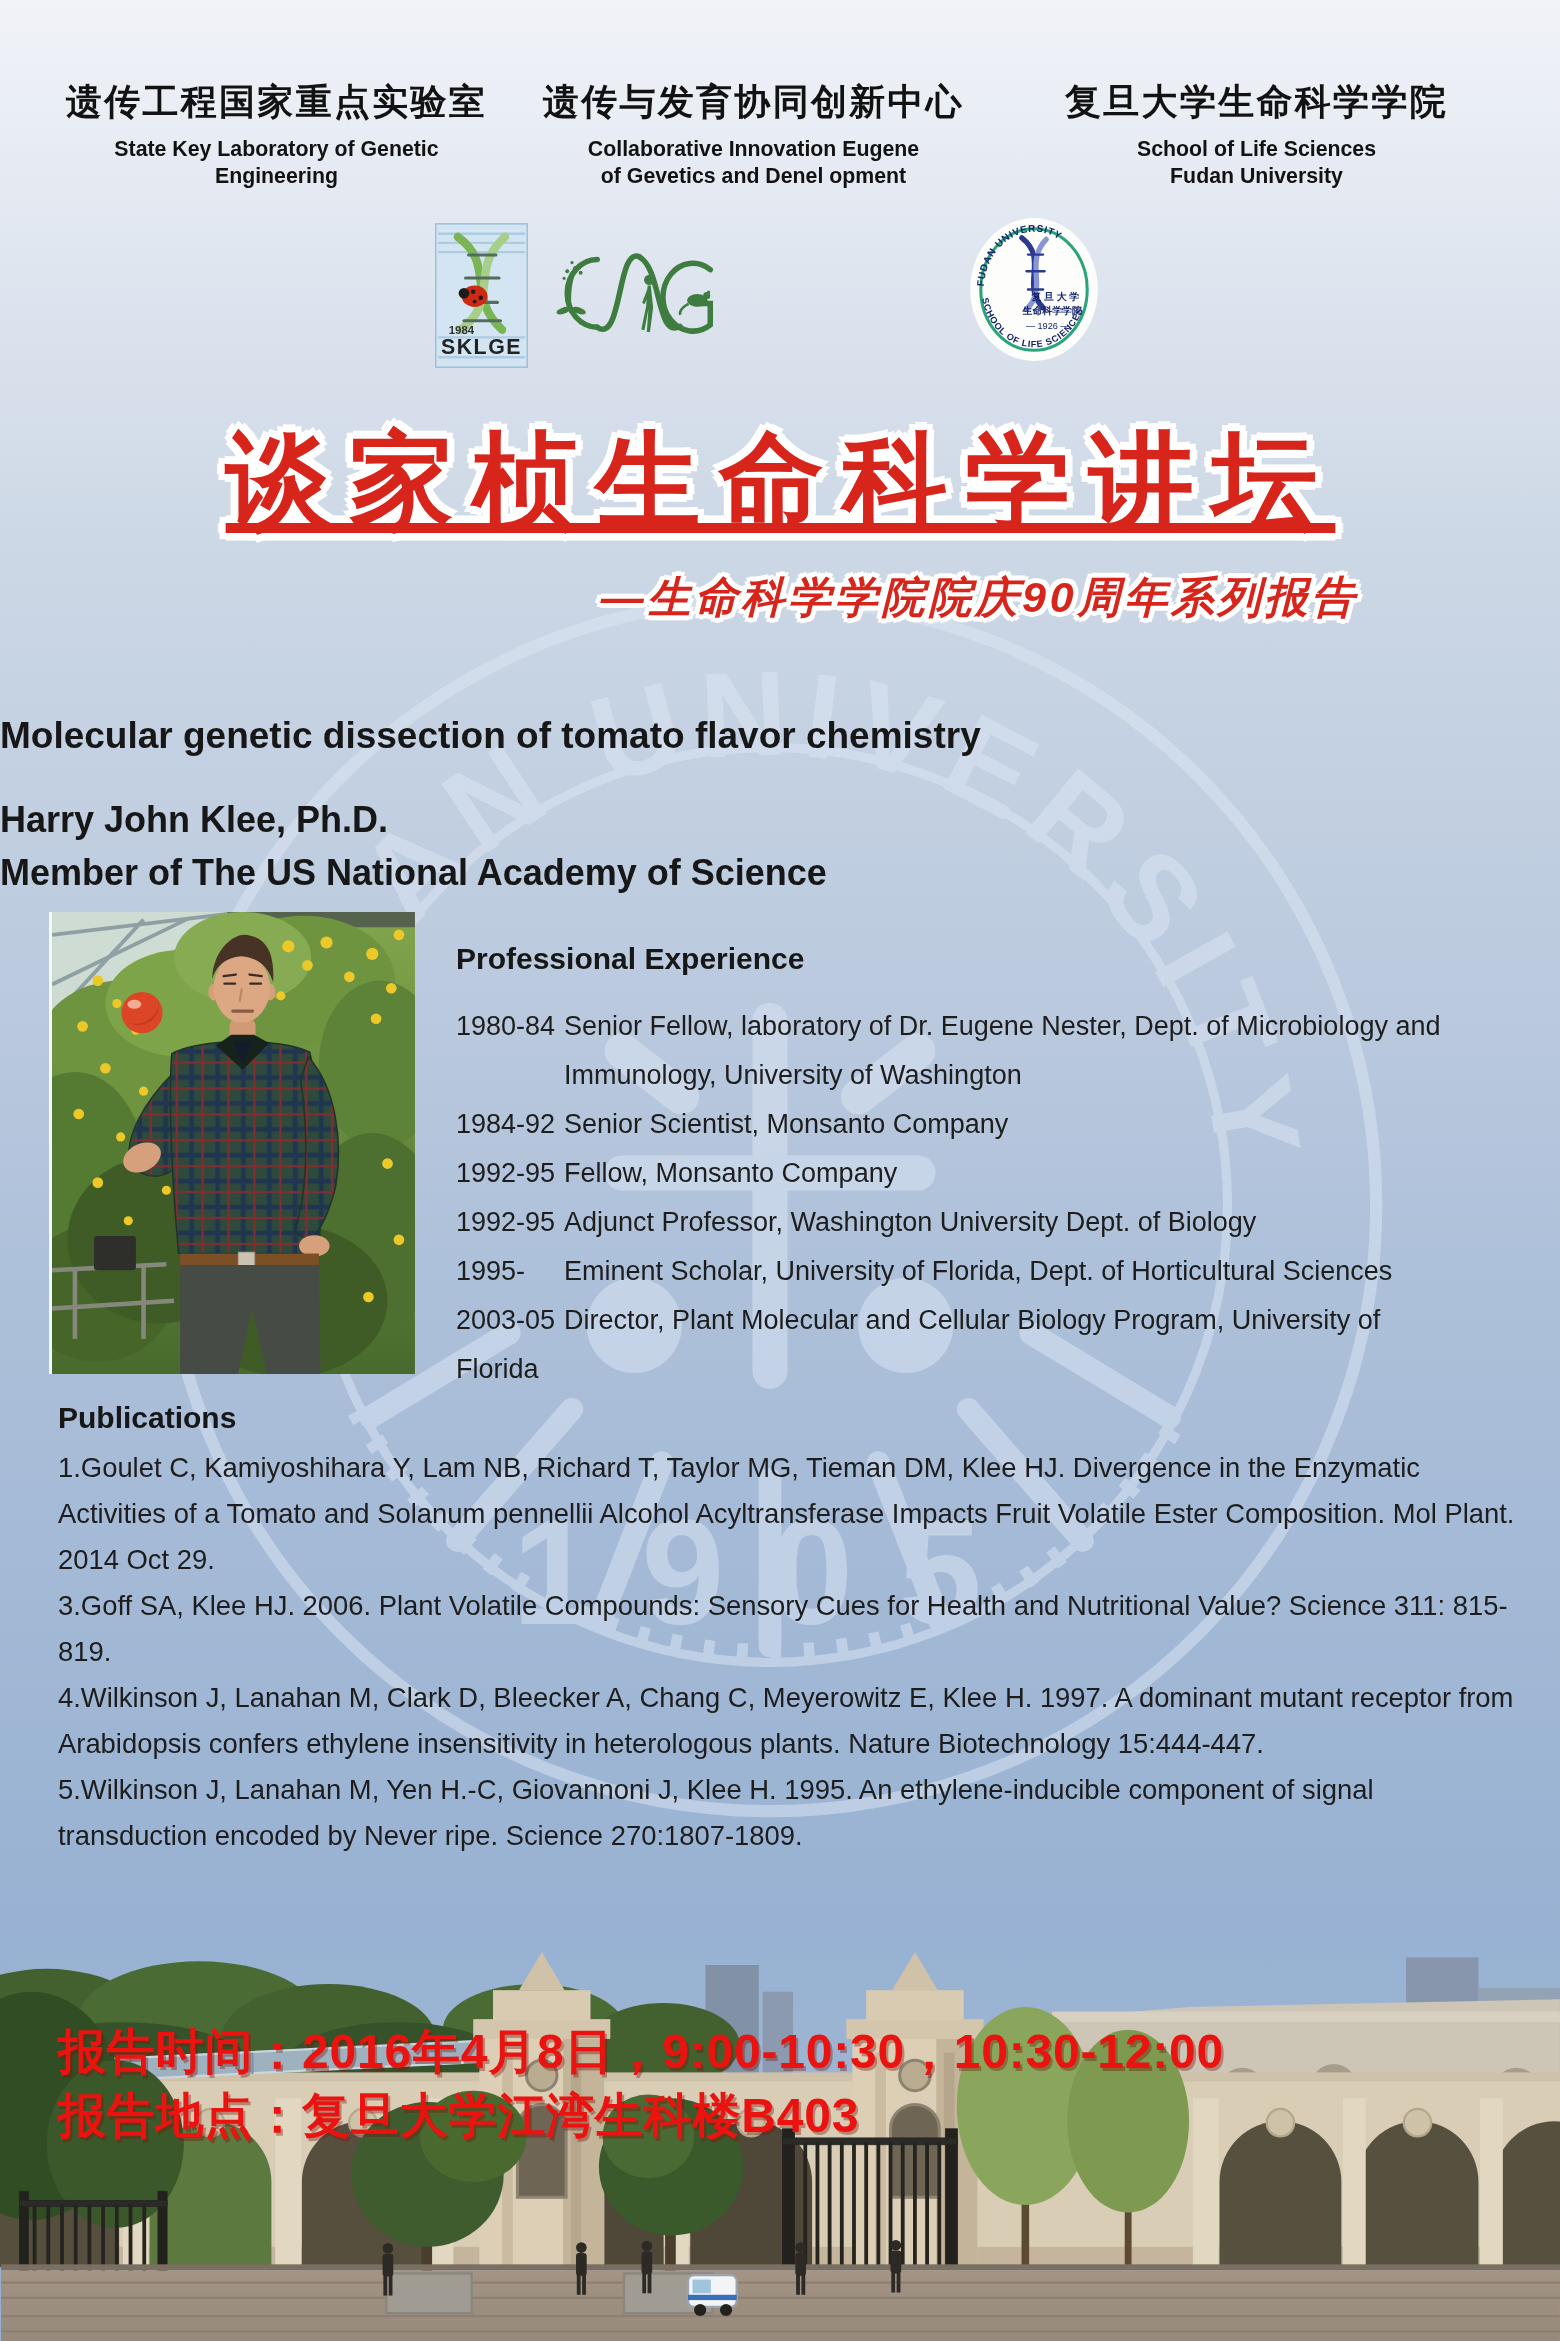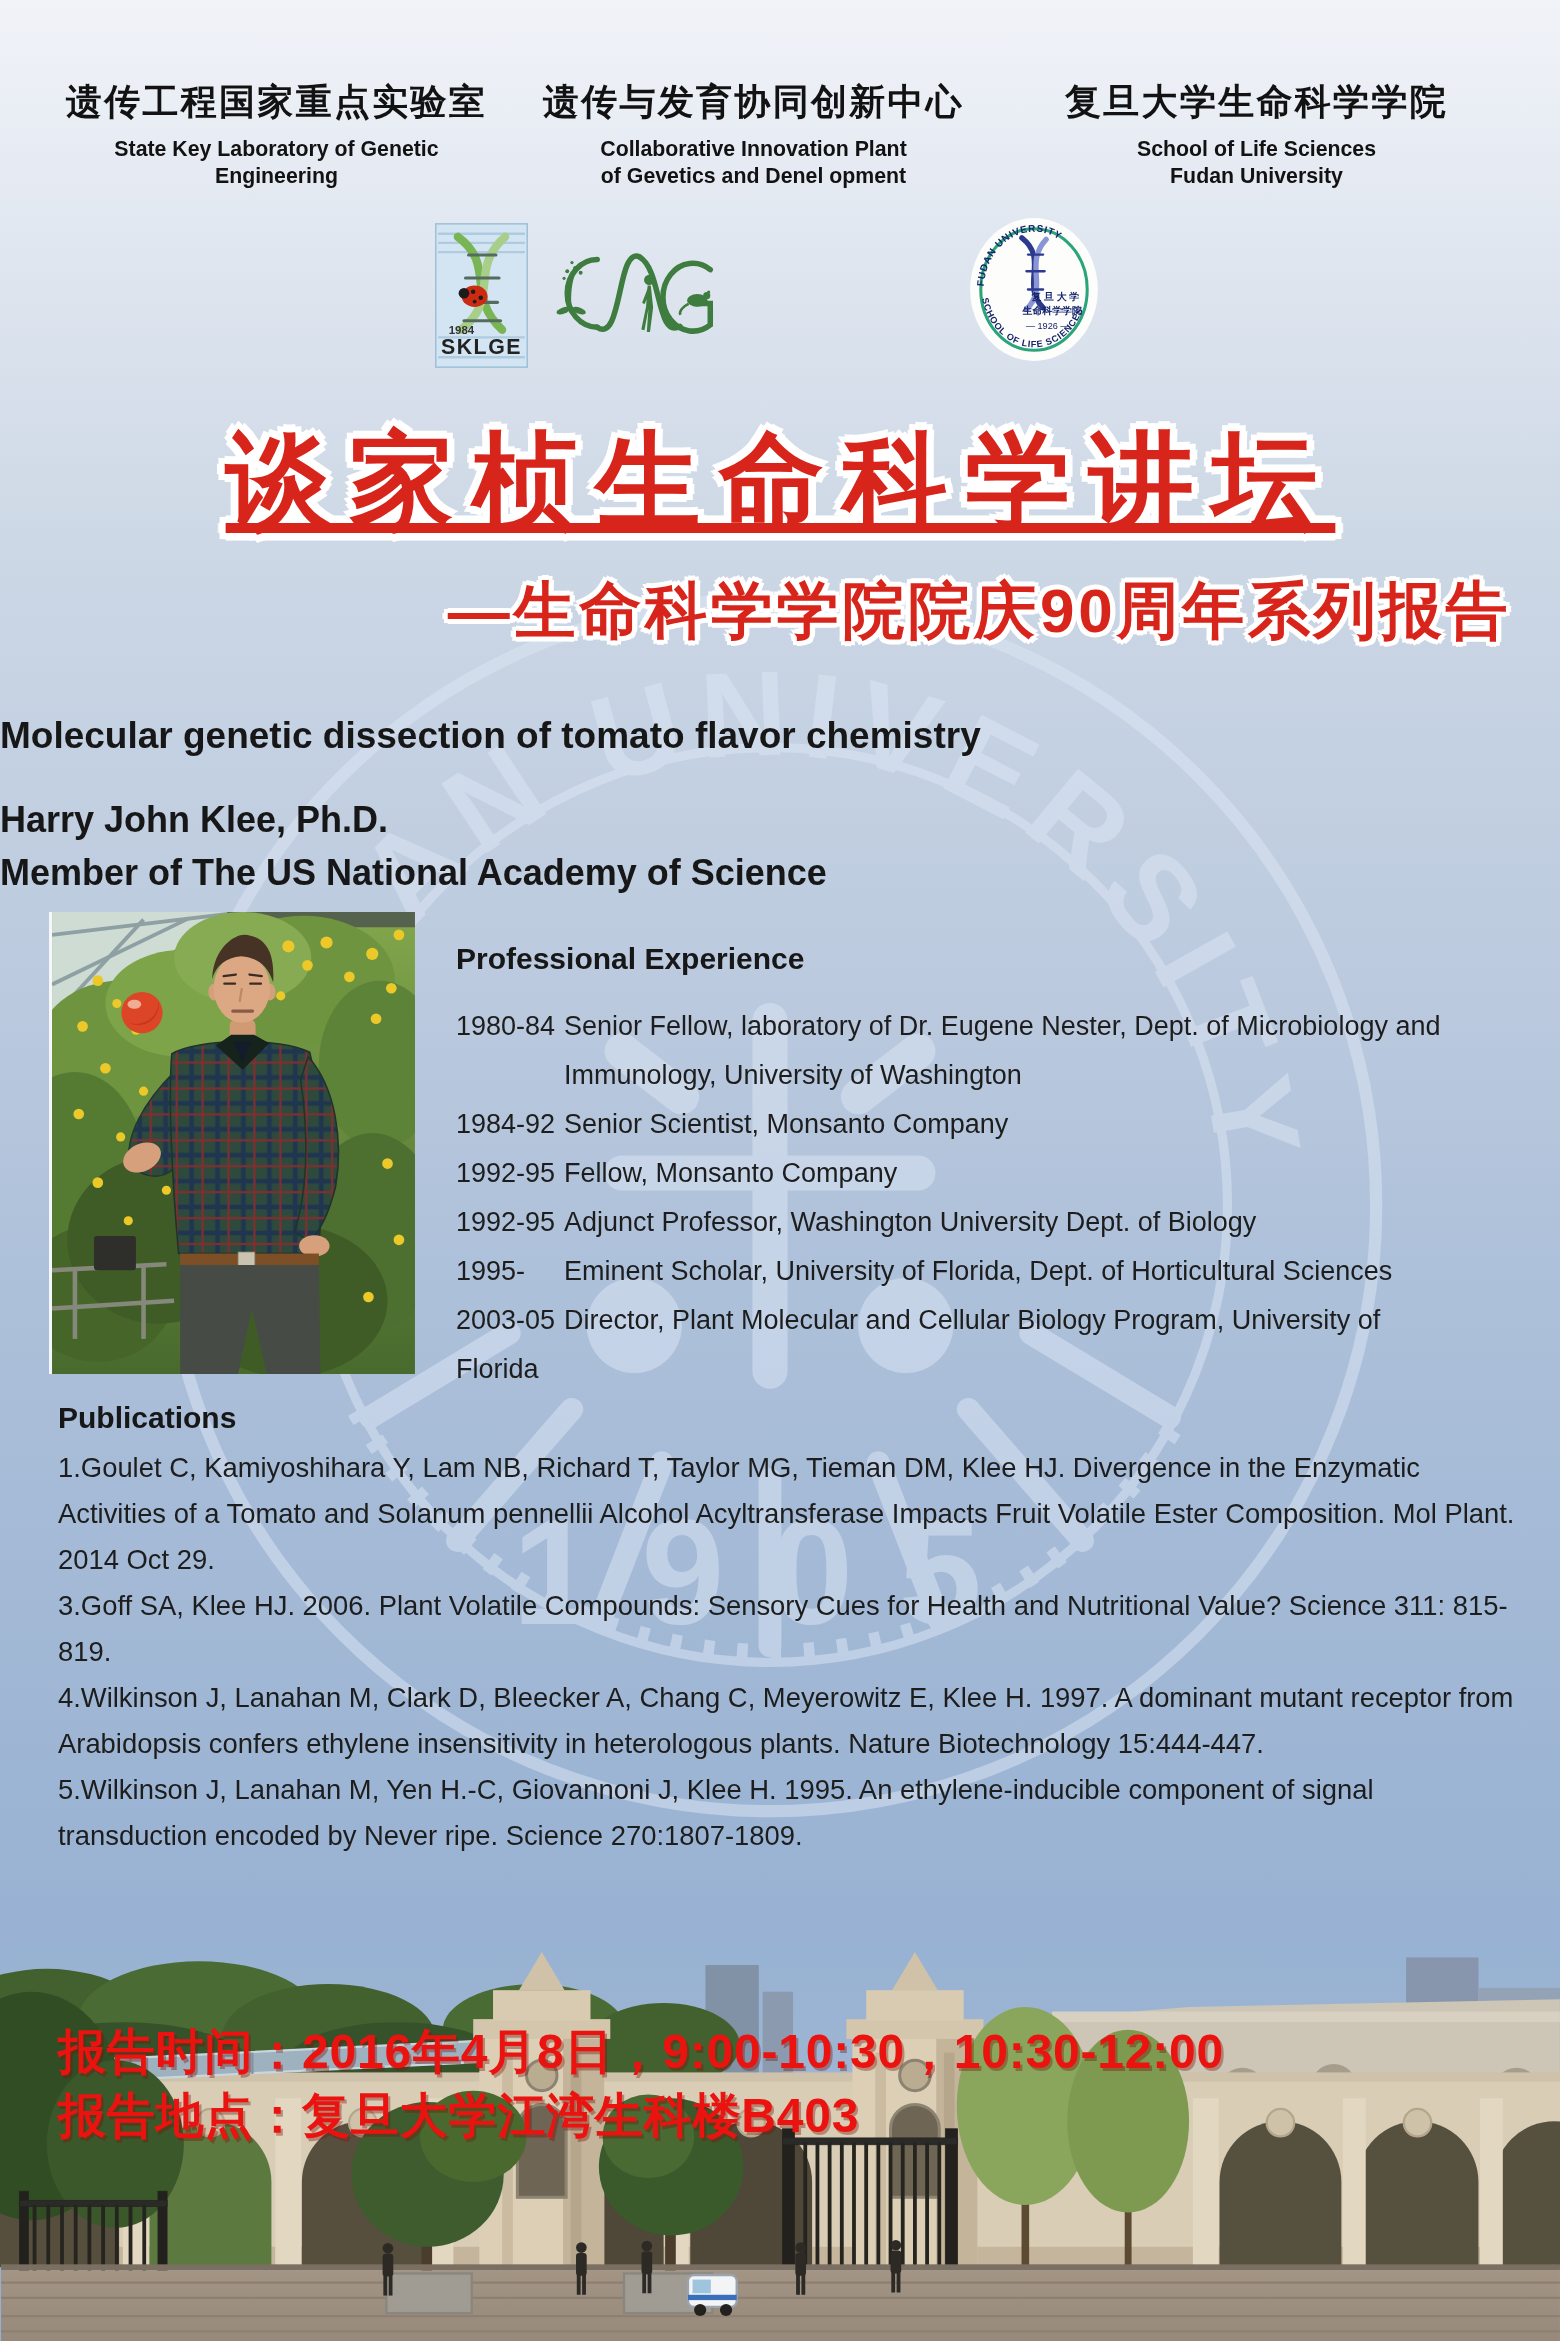--- a/index.html
+++ b/index.html
@@ -22,21 +22,21 @@
   
   .logo{position:absolute;z-index:2;}
   #logo-sklge{left:435px;top:223px;}
   #logo-cic{left:531px;top:233px;}
   #logo-seal{left:967px;top:215px;}
   
   .redcal{position:absolute;color:#d8251c;font-weight:900;z-index:2;white-space:nowrap;}
   #forum-title{left:0;top:412px;width:1561px;text-align:center;font-size:105px;letter-spacing:18.3px;
     text-shadow:-6.1px -6.1px 0 #fff,6.1px -6.1px 0 #fff,-6.1px 6.1px 0 #fff,6.1px 6.1px 0 #fff,
                 -7.6px 0 0 #fff,7.6px 0 0 #fff,0 -7.6px 0 #fff,0 7.6px 0 #fff;text-decoration:underline;}
-  #forum-subtitle{left:427px;top:569px;width:1105px;text-align:center;font-size:62px;letter-spacing:3.8px;
+  #forum-subtitle{left:427px;top:569px;width:1105px;text-align:center;font-size:43px;font-style:italic;letter-spacing:3.8px;
     text-shadow:-3.8px -3.8px 0 #fff,3.8px -3.8px 0 #fff,-3.8px 3.8px 0 #fff,3.8px 3.8px 0 #fff,
                 -5.3px 0 0 #fff,5.3px 0 0 #fff,0 -5.3px 0 #fff,0 5.3px 0 #fff;}
   
   .talkline{position:absolute;left:0;width:1382px;text-align:left;font-weight:700;color:#171717;z-index:2;}
   #talk-title{top:715px;font-size:37px;}
   #talk-speaker{top:799px;font-size:36px;}
   #talk-member{top:852px;font-size:36px;}
   
   #speaker-photo{left:49px;top:912px;z-index:3;border-left:3.8px solid rgba(255,255,255,.85);}
   
@@ -98,21 +98,21 @@
   <div class="inst" id="inst-1">
     <div class="zh">遗传工程国家重点实验室</div>
     <div class="en">
       <div>State Key Laboratory of Genetic</div>
       <div>Engineering</div>
     </div>
   </div>
   <div class="inst" id="inst-2">
     <div class="zh">遗传与发育协同创新中心</div>
     <div class="en">
-      <div>Collaborative Innovation Plant</div>
+      <div>Collaborative Innovation Eugene</div>
       <div>of Gevetics and Denel opment</div>
     </div>
   </div>
   <div class="inst" id="inst-3">
     <div class="zh">复旦大学生命科学学院</div>
     <div class="en">
       <div>School of Life Sciences</div>
       <div>Fudan University</div>
     </div>
   </div>

